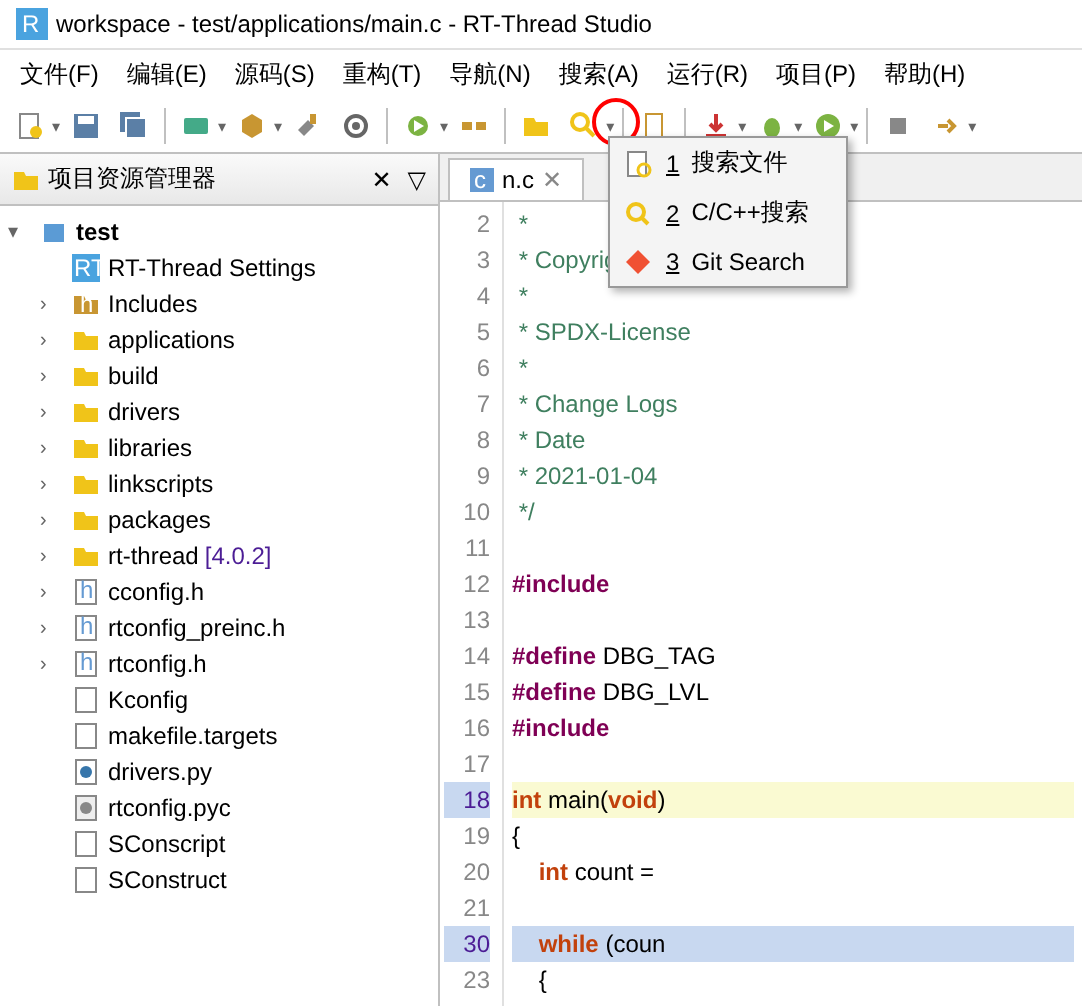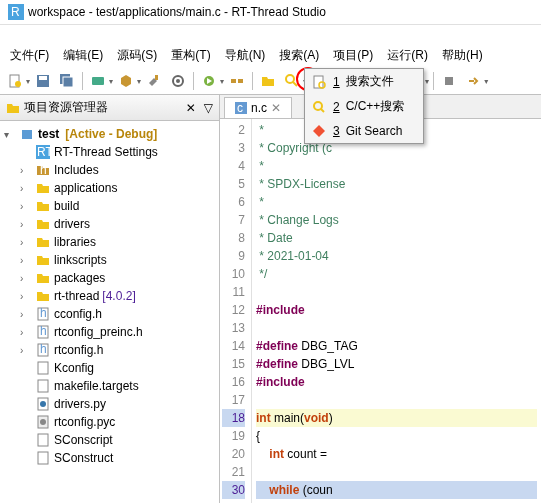--- a/index.html
+++ b/index.html
@@ -1,19 +1,19 @@
 <!DOCTYPE html>
 <html><head>
 <meta charset="utf-8">
 <style>
 * { margin: 0; padding: 0; box-sizing: border-box; font-family: "Microsoft YaHei", sans-serif; font-size: 12px; }
 body { background: #fff; width: 541px; height: 503px; overflow: hidden; position: relative; }
 .titlebar { background: #fff; padding: 4px 8px; display: flex; align-items: center; gap: 4px; border-bottom: 1px solid #e0e0e0; }
 .titlebar .icon { width: 16px; height: 16px; }
-.menubar { padding: 2px 4px; display: flex; gap: 2px; margin-top: 18px; }
+.menubar { padding: 2px 4px; display: flex; gap: 2px; }
 .menubar span { padding: 2px 6px; cursor: pointer; }
 .toolbar { padding: 2px 4px; display: flex; align-items: center; gap: 2px; border-bottom: 1px solid #c0c0c0; position: relative; }
 .tb-btn { width: 22px; height: 22px; display: flex; align-items: center; justify-content: center; cursor: pointer; border-radius: 2px; }
 .tb-sep { width: 1px; height: 18px; background: #c0c0c0; margin: 0 2px; }
 .dd { font-size: 8px; color: #666; margin-left: -2px; }
 .red-circle { position: absolute; border: 2px solid red; border-radius: 50%; width: 24px; height: 24px; left: 296px; top: -1px; pointer-events: none; }
 .main { display: flex; height: calc(100% - 70px); }
 .sidebar { width: 220px; border-right: 1px solid #c0c0c0; overflow: hidden; }
 .sb-header { background: linear-gradient(#fafafa,#e8e8e8); padding: 4px 6px; display: flex; align-items: center; gap: 4px; border-bottom: 1px solid #c0c0c0; justify-content: space-between; }
 .sb-close { margin-left: auto; cursor: pointer; }
@@ -58,22 +58,22 @@
   <span>workspace - test/applications/main.c - RT-Thread Studio</span>
 </div>
 
 <div class="menubar">
   <span>文件(F)</span>
   <span>编辑(E)</span>
   <span>源码(S)</span>
   <span>重构(T)</span>
   <span>导航(N)</span>
   <span>搜索(A)</span>
+  <span>运行(R)</span>
   <span>项目(P)</span>
-  <span>运行(R)</span>
   <span>帮助(H)</span>
 </div>
 
 <div class="toolbar">
   <div class="tb-btn">
       <svg width="16" height="16">
         <rect x="3" y="2" width="9" height="12" fill="#fff" stroke="#888"></rect>
         <circle cx="11" cy="11" r="3" fill="#f0c419"></circle>
       </svg>
     </div>
@@ -198,21 +198,20 @@
     <div class="tree">
       <div class="tree-item">
         <span class="chevron">▾</span>
         <span class="tree-icon">
             <svg width="14" height="14">
               <rect x="2" y="3" width="10" height="9" fill="#5b9bd5"></rect>
             </svg>
           </span>
         <span class="proj-name">test</span>
         <span> </span>
-        <span class="proj-debug">[Active - Debug]</span>
       </div>
       <div id="tree-items">
           <div class="tree-item indent1">
             <span class="chevron"></span>
             <span class="tree-icon">
               <svg width="14" height="14">
                 <rect width="14" height="14" fill="#4aa3df"></rect>
                 <text x="1" y="11" fill="#fff" font-size="8">RT</text>
               </svg>
             </span>

